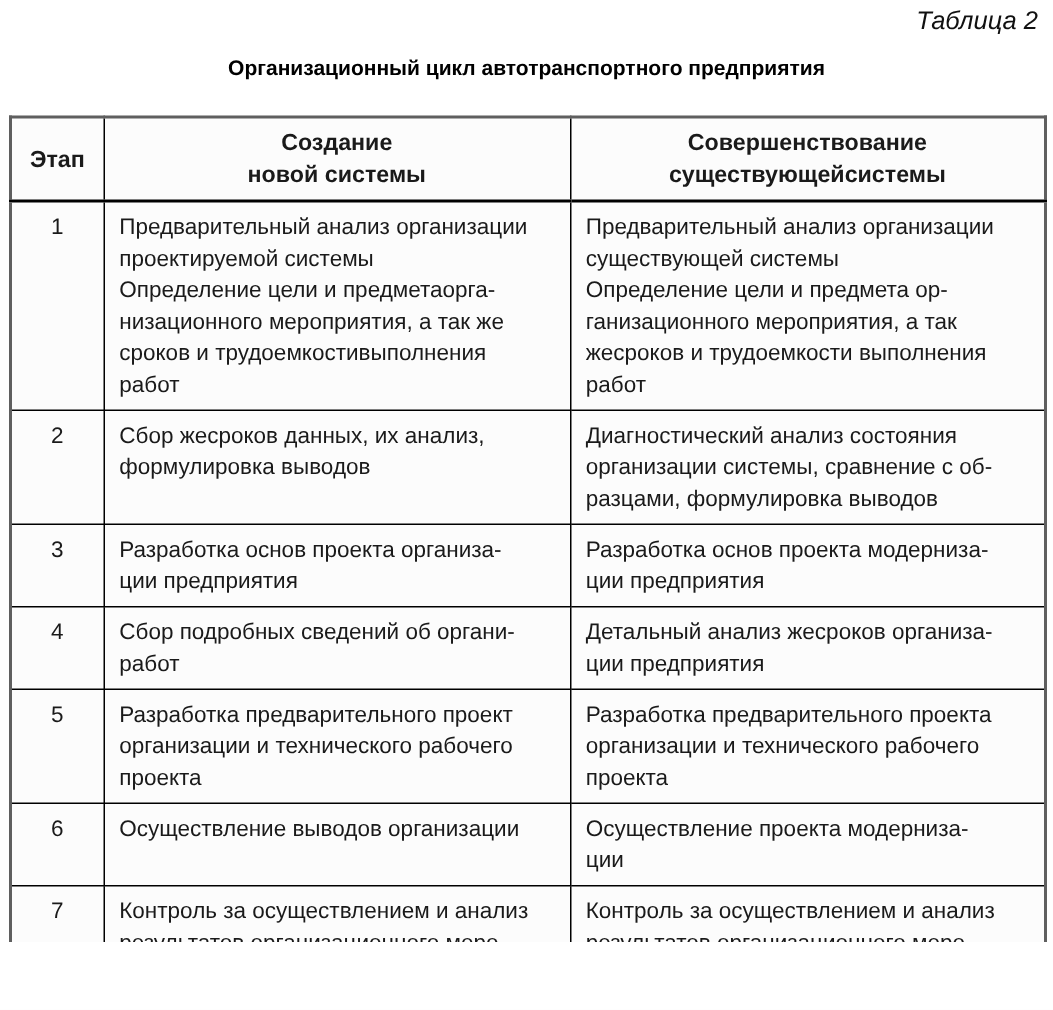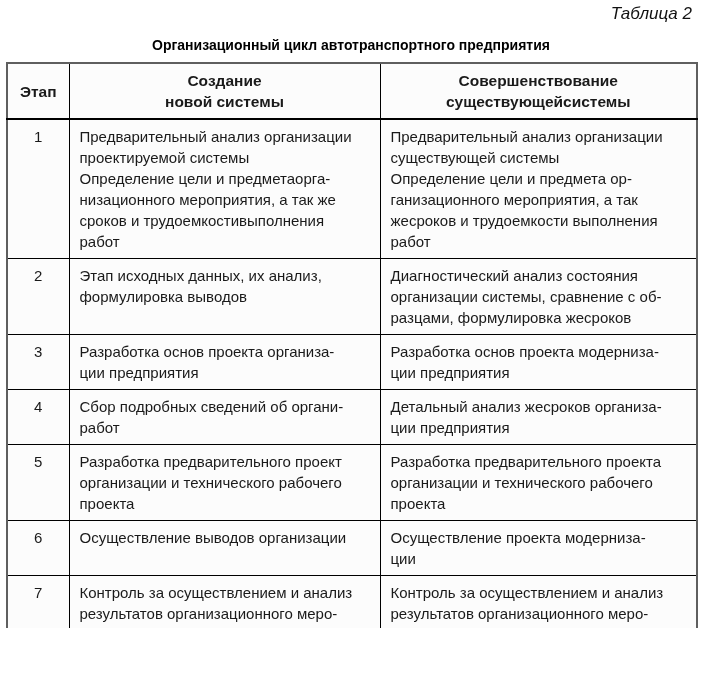--- a/index.html
+++ b/index.html
@@ -29,21 +29,21 @@
     text-align: center;
     font-size: 14px;
     font-weight: bold;
     margin: 13px 0 0 0;
     color: #000000;
   }
   table.org-table {
     border-collapse: collapse;
     table-layout: fixed;
     width: 690px;
-    margin: 9px 0 0 6px;
+    margin: 24px 0 0 6px;
     border: 2px solid #5f5f5f;
     border-bottom-width: 3px;
     background: #fcfcfc;
   }
   table.org-table th,
   table.org-table td {
     border: 1px solid #000000;
   }
   table.org-table thead th {
     border-bottom: 2px solid #000000;
@@ -103,25 +103,25 @@
 работ</td>
         <td>Предварительный анализ организации
 существующей системы
 Определение цели и предмета ор-
 ганизационного мероприятия, а так
 жесроков и трудоемкости выполнения
 работ</td>
       </tr>
       <tr>
         <td class="stage-cell">2</td>
-        <td>Этап исходных данных, их анализ,
+        <td>Сбор жесроков данных, их анализ,
 формулировка выводов</td>
         <td>Диагностический анализ состояния
 организации системы, сравнение с об-
-разцами, формулировка жесроков</td>
+разцами, формулировка выводов</td>
       </tr>
       <tr>
         <td class="stage-cell">3</td>
         <td>Разработка основ проекта организа-
 ции предприятия</td>
         <td>Разработка основ проекта модерниза-
 ции предприятия</td>
       </tr>
       <tr>
         <td class="stage-cell">4</td>

